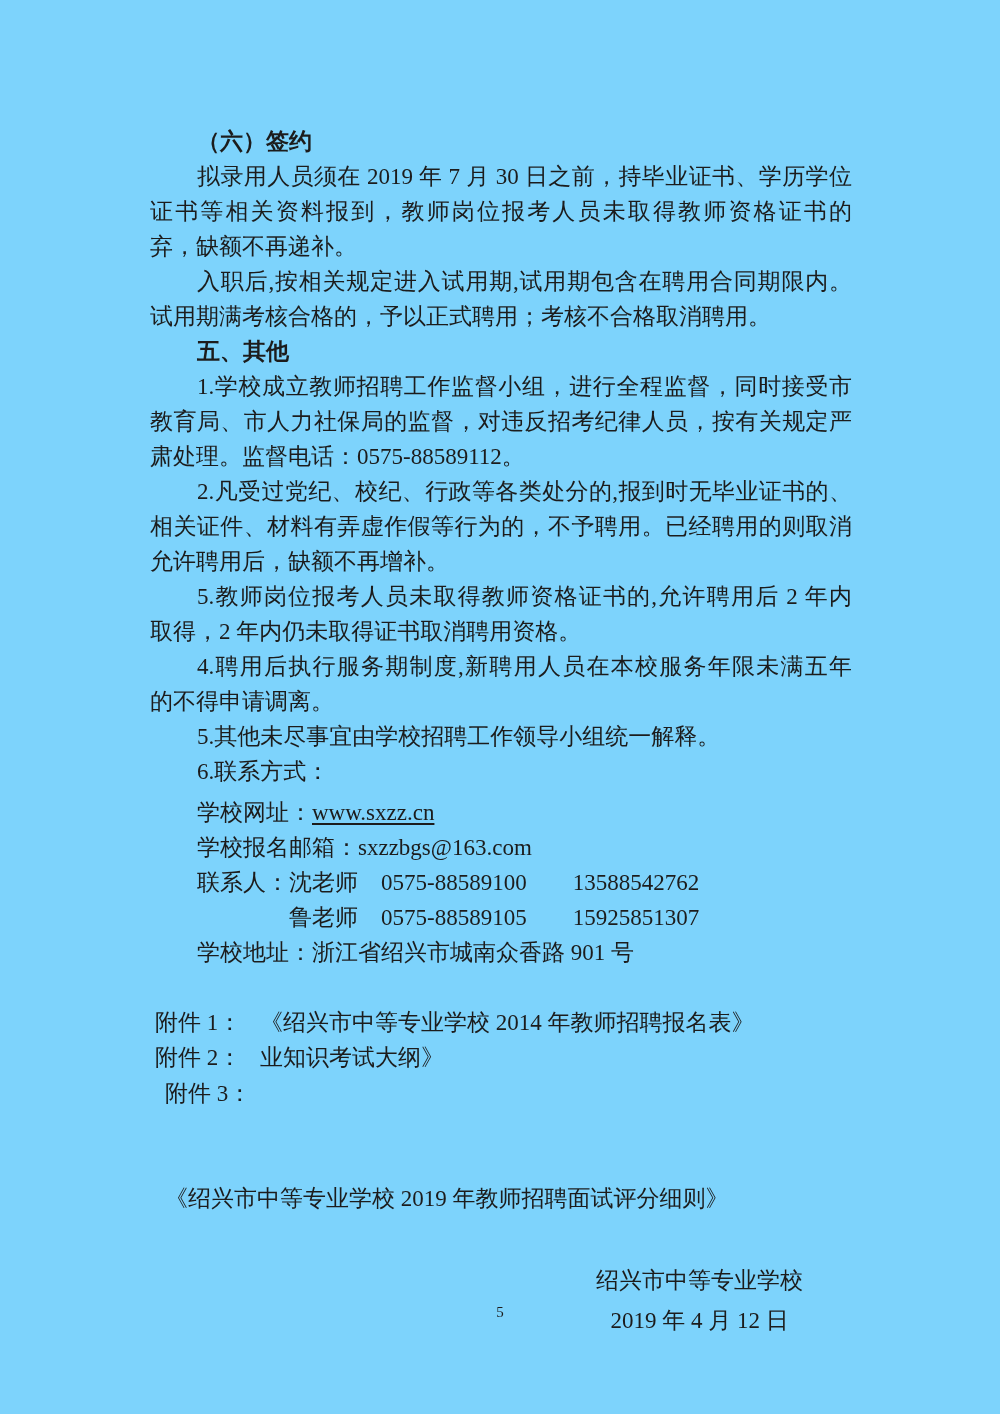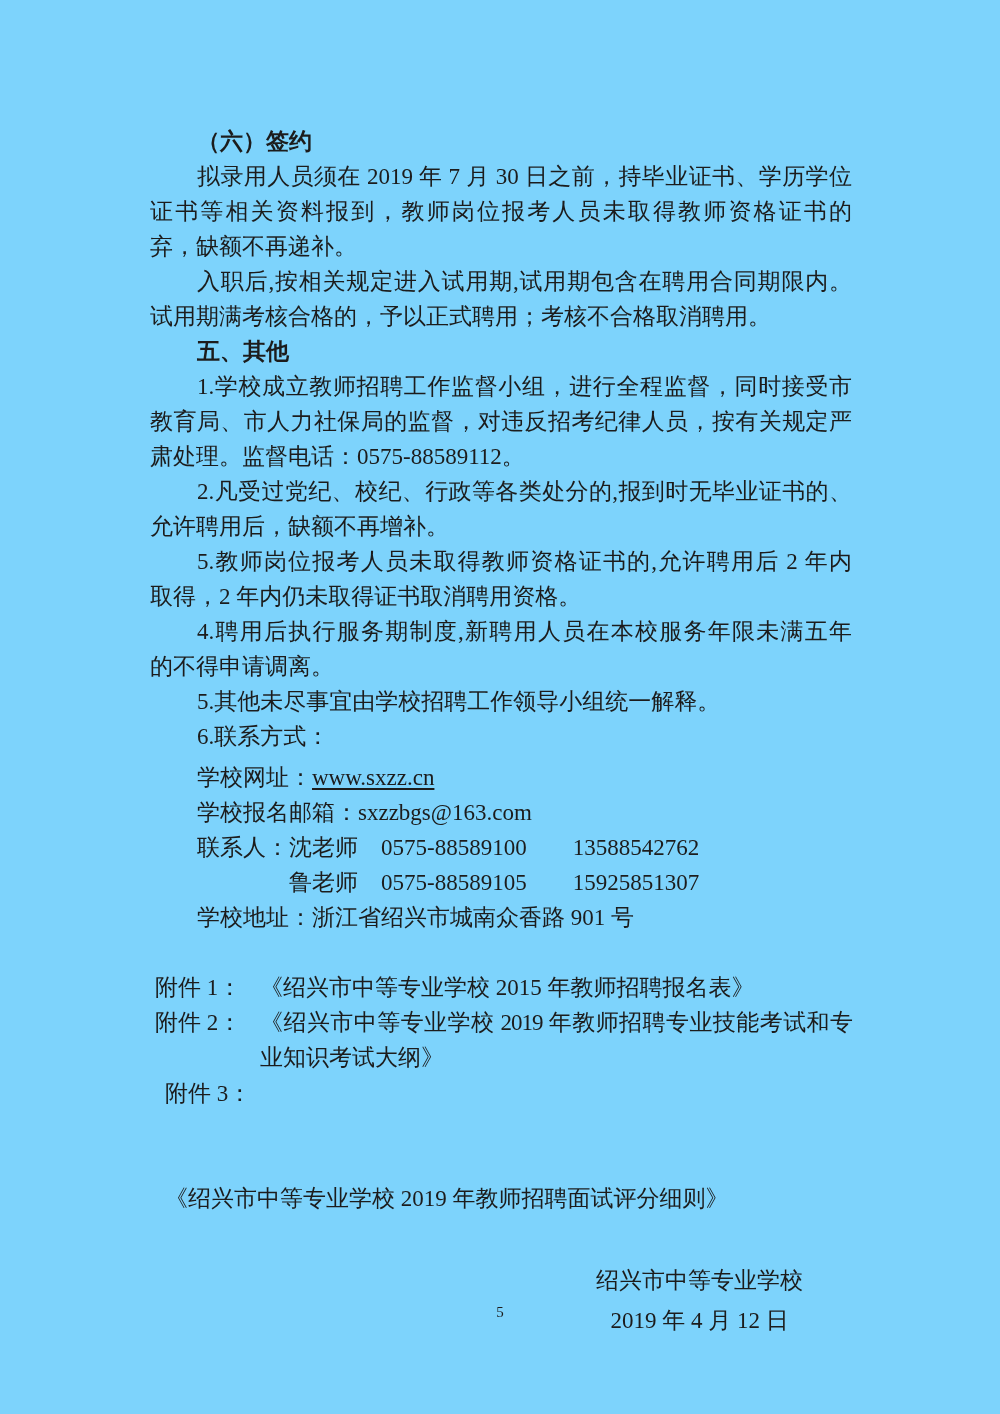--- a/index.html
+++ b/index.html
@@ -66,20 +66,21 @@
         <div class="line">试用期满考核合格的，予以正式聘用；考核不合格取消聘用。</div>
       </div>
       <div class="heading">五、其他</div>
       <div class="para">
         <div class="line just first">1.学校成立教师招聘工作监督小组，进行全程监督，同时接受市</div>
         <div class="line just">教育局、市人力社保局的监督，对违反招考纪律人员，按有关规定严</div>
         <div class="line">肃处理。监督电话：0575-88589112。</div>
       </div>
       <div class="para">
         <div class="line just first">2.凡受过党纪、校纪、行政等各类处分的,报到时无毕业证书的、</div>
+        <div class="line just">相关证件、材料有弄虚作假等行为的，不予聘用。已经聘用的则取消</div>
         <div class="line">允许聘用后，缺额不再增补。</div>
       </div>
       <div class="para">
         <div class="line just first">5.教师岗位报考人员未取得教师资格证书的,允许聘用后 2 年内</div>
         <div class="line">取得，2 年内仍未取得证书取消聘用资格。</div>
       </div>
       <div class="para">
         <div class="line just first">4.聘用后执行服务期制度,新聘用人员在本校服务年限未满五年</div>
         <div class="line">的不得申请调离。</div>
       </div>
@@ -93,27 +94,26 @@
         <div class="line first"><span>学校网址：</span><span class="u">www.sxzz.cn</span></div>
         <div class="line first">学校报名邮箱：sxzzbgs@163.com</div>
         <div class="line first">联系人：沈老师　0575-88589100　　13588542762</div>
         <div class="line indent-under">鲁老师　0575-88589105　　15925851307</div>
         <div class="line first">学校地址：浙江省绍兴市城南众香路 901 号</div>
       </div>
       <div class="attachments">
         <div class="att-row">
           <div class="att-label">附件 1：</div>
           <div class="att-title">
-            <div class="line">《绍兴市中等专业学校 2015 年教师招聘报名表》</div>
+            <div class="line">《绍兴市中等专业学校 2014 年教师招聘报名表》</div>
           </div>
         </div>
         <div class="att-row">
           <div class="att-label">附件 2：</div>
           <div class="att-title">
-            <div class="line just tight">《绍兴市中等专业学校 2019 年教师招聘专业技能考试和专</div>
             <div class="line">业知识考试大纲》</div>
           </div>
         </div>
         <div class="att-row shift">
           <div class="att-label">附件 3：</div>
           <div class="att-title">
             <div class="line">《绍兴市中等专业学校 2019 年教师招聘面试评分细则》</div>
           </div>
         </div>
       </div>

